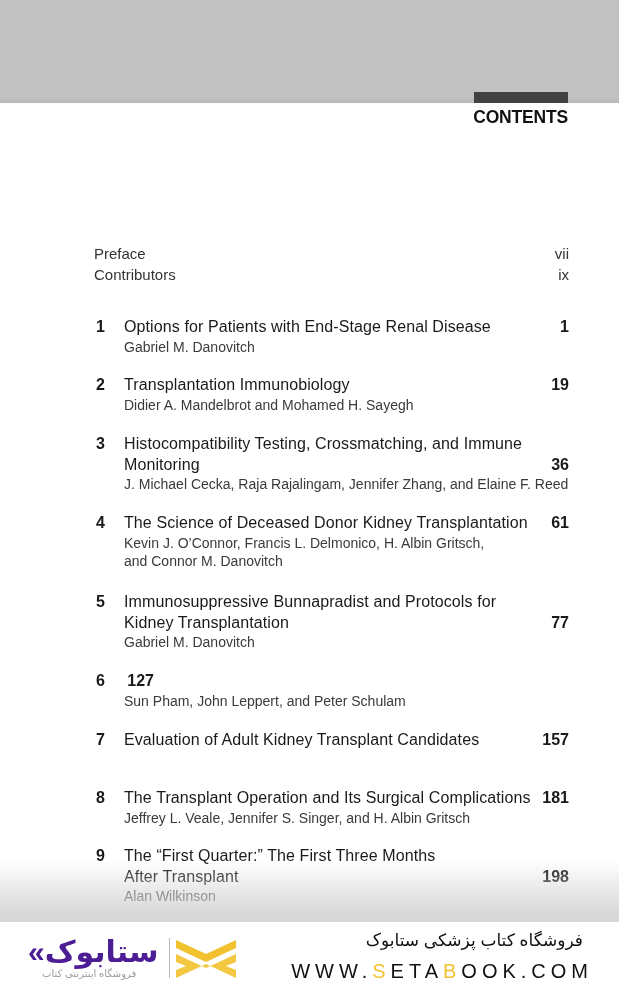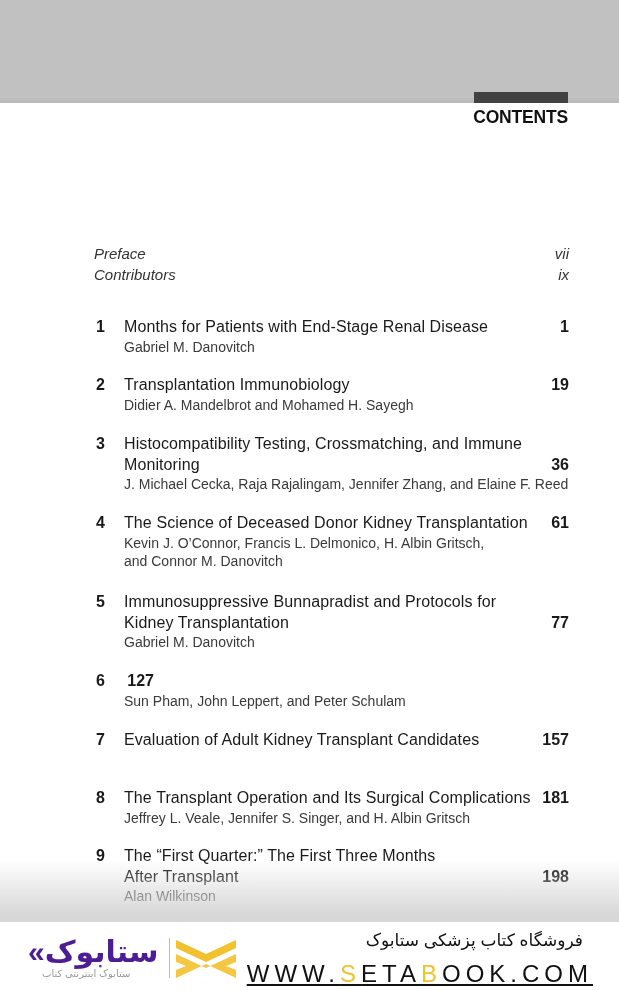--- a/index.html
+++ b/index.html
@@ -22,21 +22,21 @@
     background: #414141;
   }
   .page-title {
     position: absolute; right: 51px; top: 106px;
     font-size: 19px; font-weight: bold; letter-spacing: -0.2px;
     transform: scaleX(0.92); transform-origin: right center;
     color: #111;
   }
   .front-row {
     position: absolute; left: 94px; width: 475px;
-    font-style: italic; font-size: 15px; color: #333;
+    font-size: 15px; color: #333;
     display: flex; justify-content: space-between;
   }
   .chapter {
     position: absolute; left: 96px; width: 473px;
   }
   .ch-line {
     display: flex; align-items: baseline; font-size: 16px; line-height: 20.5px;
   }
   .ch-num {
     width: 28px; font-weight: bold; color: #1a1a1a; flex: none;
@@ -69,23 +69,22 @@
   }
   .logo-divider {
     position: absolute; left: 141px; top: 6px; width: 1px; height: 40px; background: #bbbbbb;
   }
   .logo-chevron { position: absolute; left: 148px; top: 8px; }
   .store-name {
     position: absolute; right: 36px; top: 8px; font-size: 17px; color: #111;
     direction: rtl;
   }
   .store-url {
-    position: absolute; right: 26px; top: 38px; font-size: 24px; letter-spacing: 5px;
+    position: absolute; right: 26px; top: 38px; font-size: 20px; letter-spacing: 5px;
     color: #111;
-    text-decoration: underline;
   }
   .store-url .hl { color: #f2c12e; }
 </style>
 </head>
 <body>
 
 <div class="top-band"></div>
 <div class="top-band-edge"></div>
 <div class="title-bar"></div>
 <div class="page-title">CONTENTS</div>
@@ -95,21 +94,21 @@
   <span>vii</span>
 </div>
 <div class="front-row" style="top:266px;gap:20px;">
   <span>Contributors</span>
   <span>ix</span>
 </div>
 
 <div class="chapter" style="top:317px;">
   <div class="ch-line">
     <span class="ch-num">1</span>
-    <span class="ch-title">Months for Patients with End-Stage Renal Disease</span>
+    <span class="ch-title">Options for Patients with End-Stage Renal Disease</span>
     <span class="ch-page">1</span>
   </div>
   <div class="ch-authors">Gabriel M. Danovitch</div>
 </div>
 
 <div class="chapter" style="top:375px;">
   <div class="ch-line">
     <span class="ch-num">2</span>
     <span class="ch-title">Transplantation Immunobiology</span>
     <span class="ch-page">19</span>
@@ -192,21 +191,21 @@
     <span class="ch-page">198</span>
   </div>
   <div class="ch-authors">Alan Wilkinson</div>
 </div>
 
 <div class="bottom-shadow"></div>
 
 <div class="footer">
   <div class="logo-wrap">
     <span class="logo-word">«ستابوک</span>
-    <span class="logo-sub">ستابوک اینترنتی کتاب</span>
+    <span class="logo-sub">فروشگاه اینترنتی کتاب</span>
     <div class="logo-divider"></div>
     <svg class="logo-chevron" width="60" height="40" viewBox="0 0 60 40">
       <polygon points="0,0 30,14 60,0 60,8 30,22 0,8" fill="#f2c12e"></polygon>
       <polygon points="0,14 30,28 60,14 60,22 50,26 60,30 60,38 30,24 0,38 0,30 10,26 0,22" fill="#f2c12e" opacity="0.9"></polygon>
     </svg>
   </div>
   <div class="store-name">فروشگاه کتاب پزشکی ستابوک</div>
   <div class="store-url"><span>WWW.</span><span class="hl">S</span><span>ETA</span><span class="hl">B</span><span>OOK.COM</span></div>
 </div>
 

